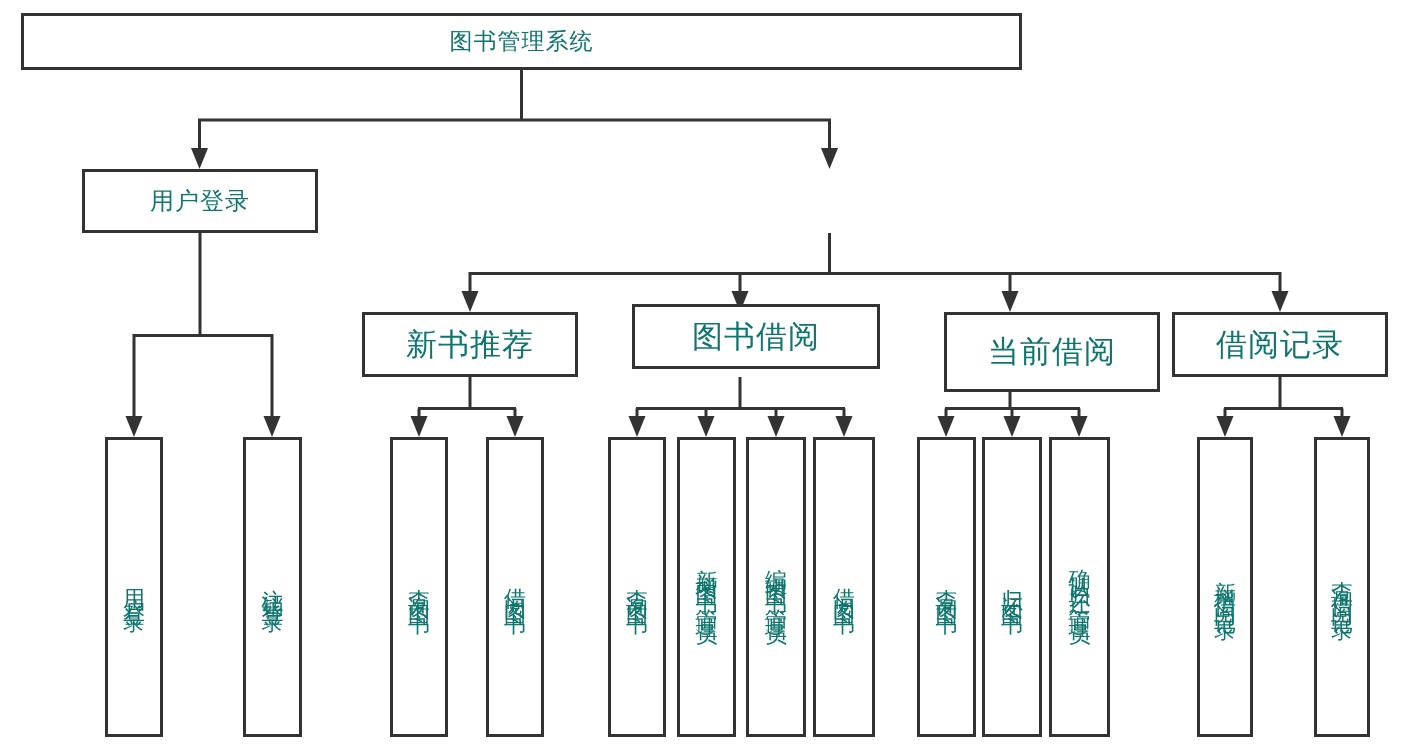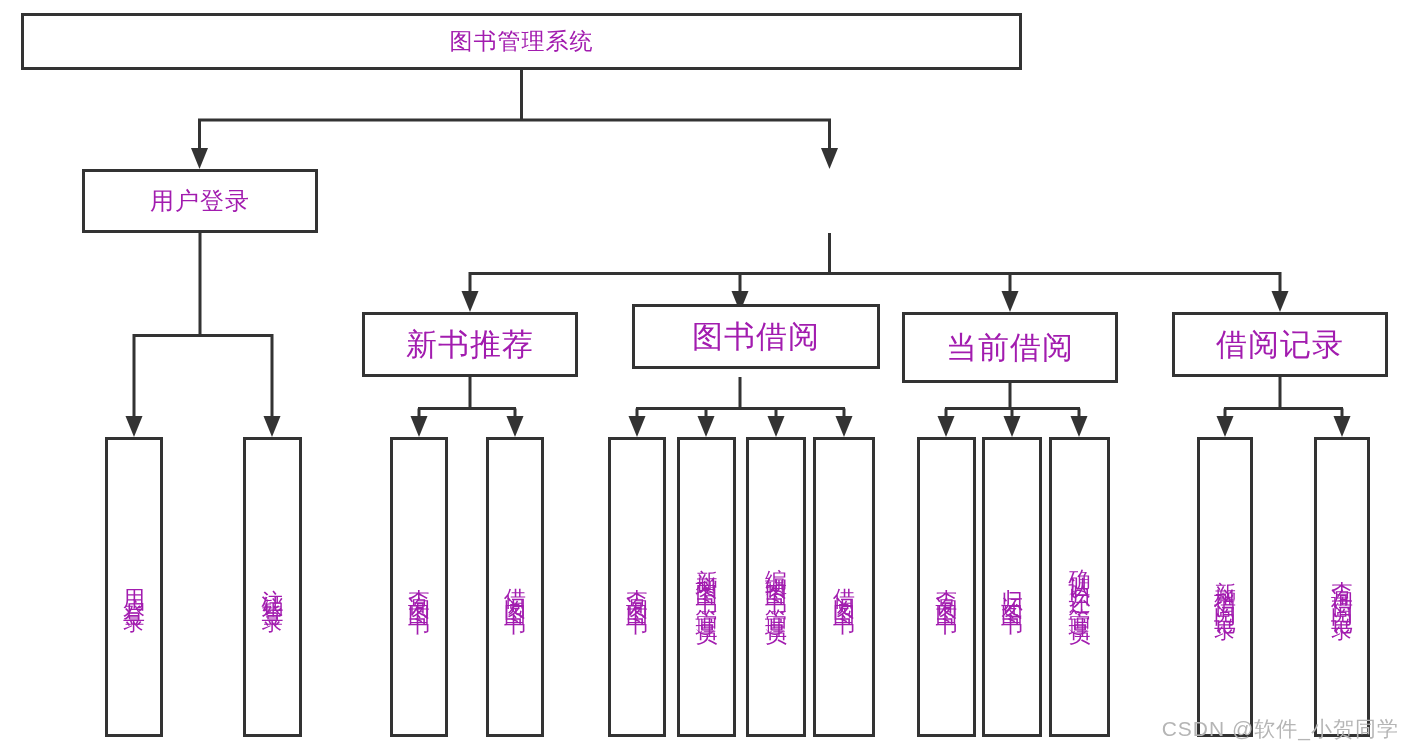--- a/index.html
+++ b/index.html
@@ -22,21 +22,21 @@
     height: 747px;
   }
   .box {
     position: absolute;
     box-sizing: border-box;
     border: 3px solid #333333;
     background: #ffffff;
     display: flex;
     align-items: center;
     justify-content: center;
-    color: #a21caf;
+    color: #0f766e;
   }
   .hbox {
     font-size: 31px;
     letter-spacing: 1px;
     white-space: nowrap;
   }
   .root-box { font-size: 23px; }
   .l2-box   { font-size: 24px; }
   .vbox {
     top: 437px;
@@ -123,21 +123,21 @@
       <polygon points="1333.5,416 1350.5,416 1342,437"></polygon>
     </g>
   </svg>
 
   <div class="box hbox root-box" style="left:21px; top:13px; width:1001px; height:57px;">图书管理系统</div>
 
   <div class="box hbox l2-box" style="left:82px; top:169px; width:236px; height:64px;">用户登录</div>
 
   <div class="box hbox" style="left:362px; top:312px; width:216px; height:65px;">新书推荐</div>
   <div class="box hbox" style="left:632px; top:304px; width:248px; height:65px;">图书借阅</div>
-  <div class="box hbox" style="left:902px; top:312px; width:216px; height:71px;text-align:center;">当前借阅</div>
+  <div class="box hbox" style="left:944px; top:312px; width:216px; height:80px;text-align:center;">当前借阅</div>
   <div class="box hbox" style="left:1172px; top:312px; width:216px; height:65px;">借阅记录</div>
 
   <div class="box vbox" style="left:105px; width:58px;">
     <span class="vtext">用户登录</span>
   </div>
   <div class="box vbox" style="left:243px; width:59px;">
     <span class="vtext">注销登录</span>
   </div>
 
   <div class="box vbox" style="left:390px; width:58px;">
@@ -170,15 +170,14 @@
     <span class="vtext">确认归还（管理员）</span>
   </div>
 
   <div class="box vbox" style="left:1197px; width:56px;">
     <span class="vtext">新增借阅记录</span>
   </div>
   <div class="box vbox" style="left:1314px; width:56px;">
     <span class="vtext">查询借阅记录</span>
   </div>
 
-  <div id="watermark">CSDN @软件_小贺同学</div>
 
 </div>
 
 </body></html>

